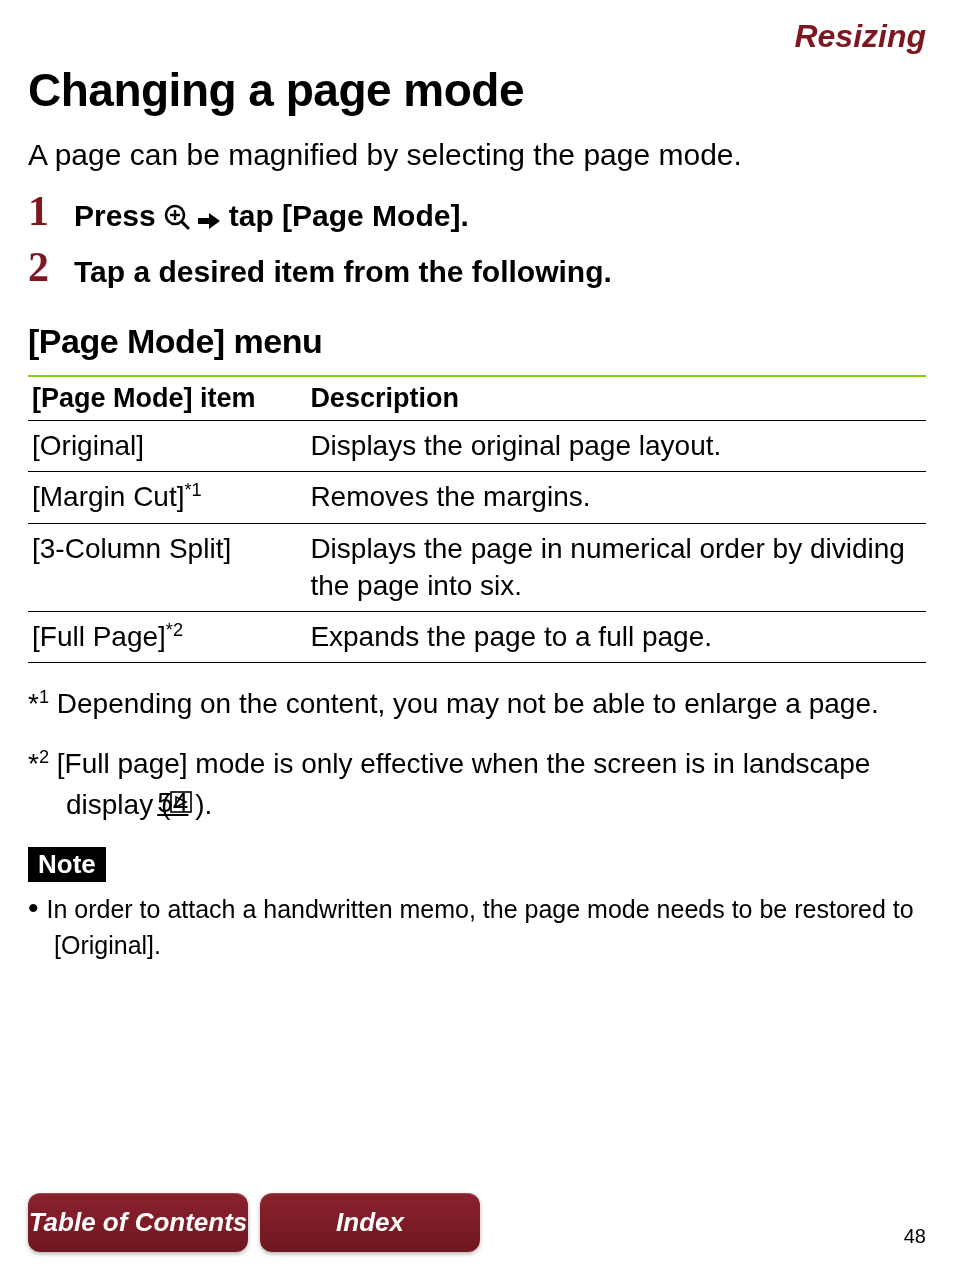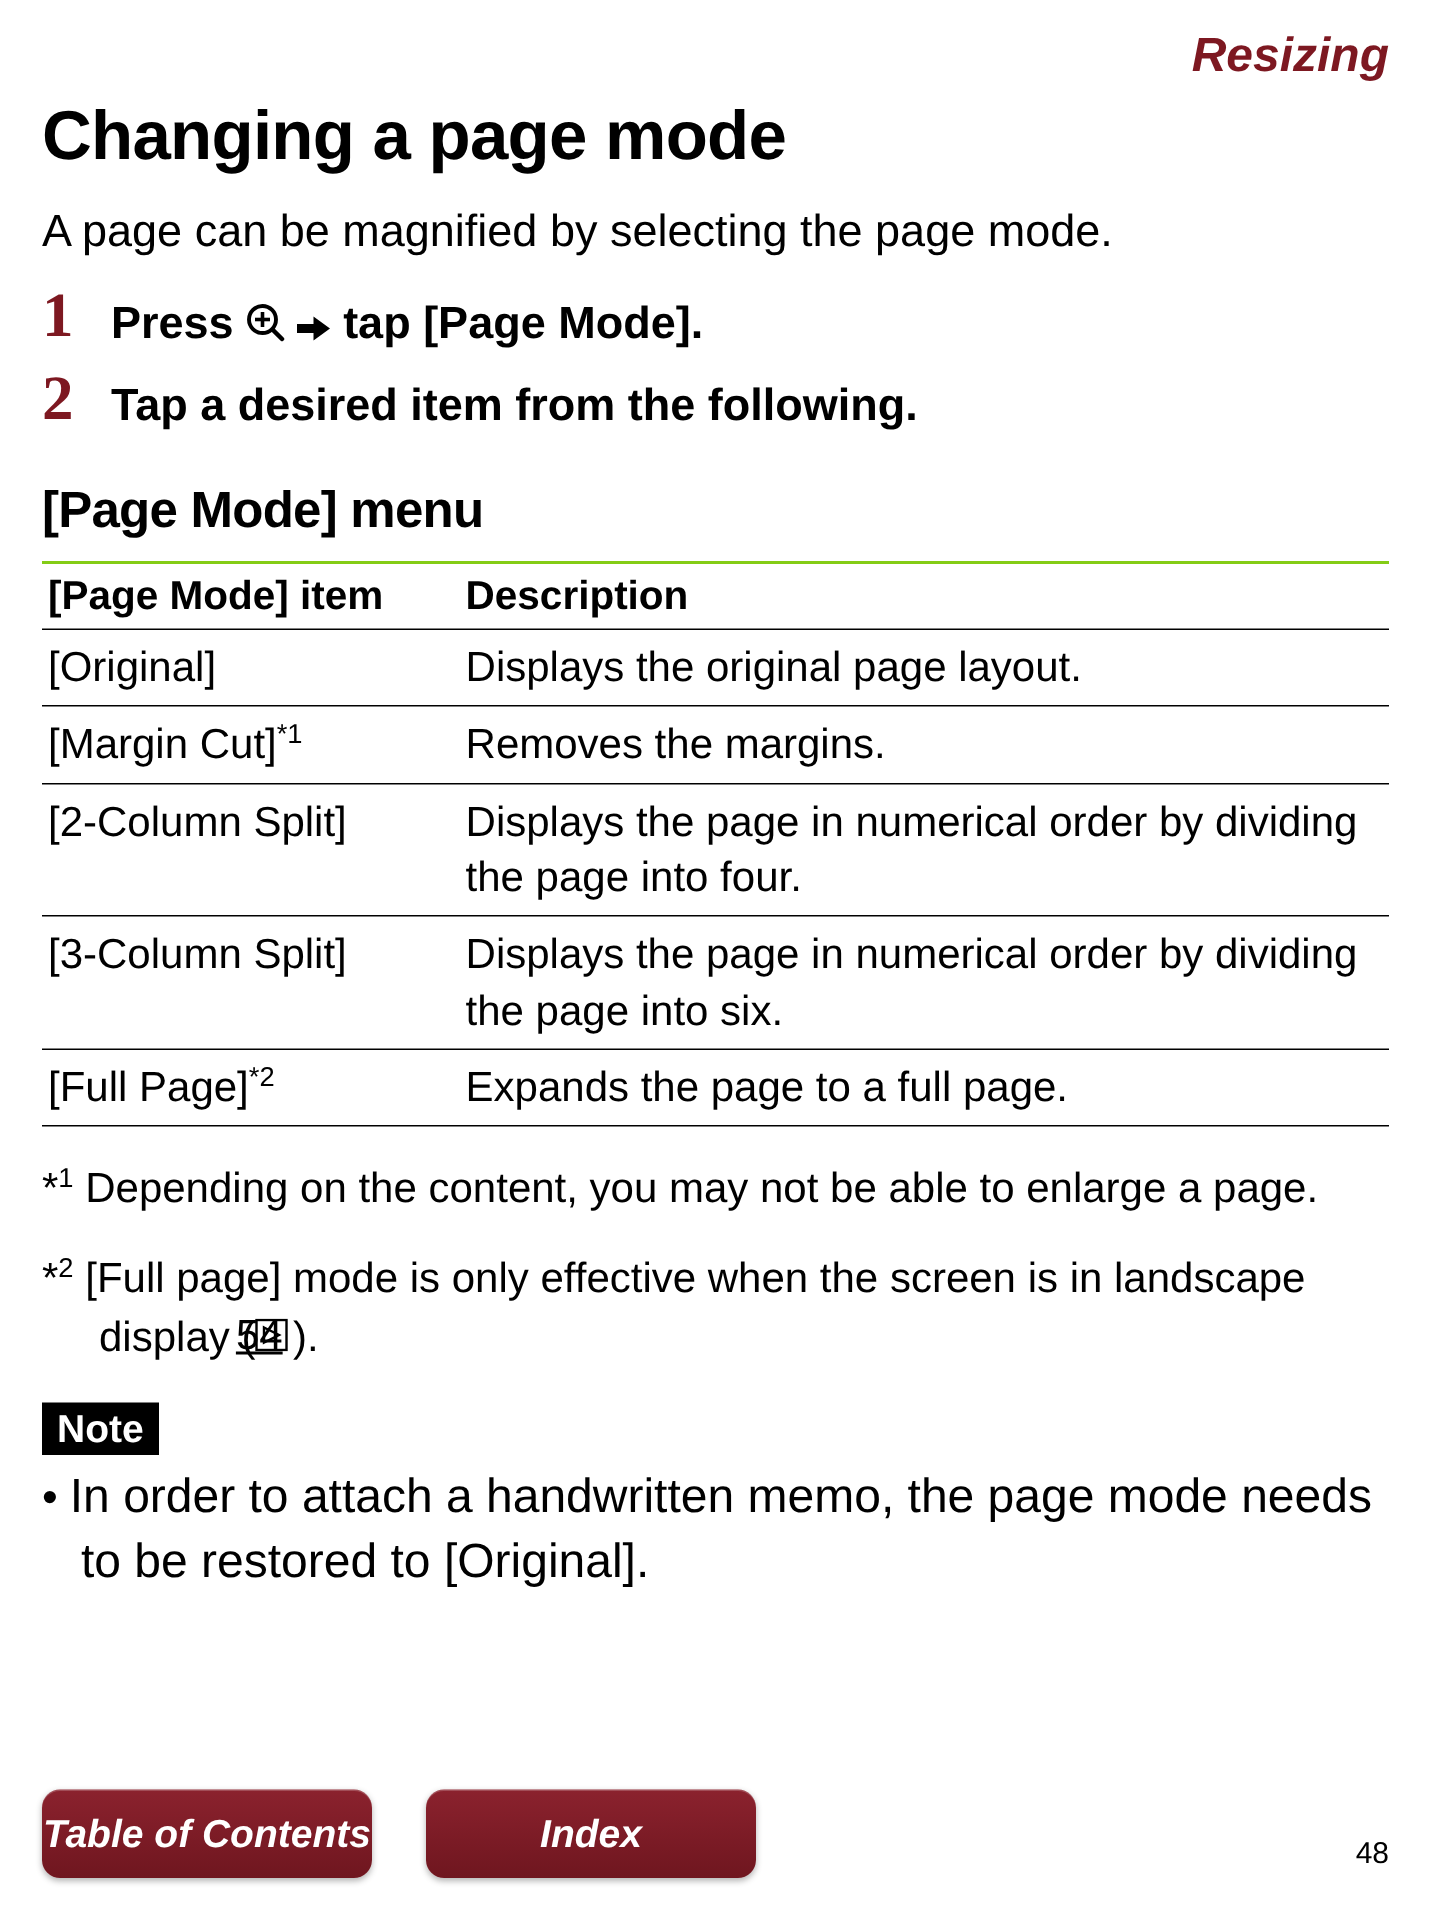--- a/index.html
+++ b/index.html
@@ -105,21 +105,21 @@
     display: inline-block;
     background: #000;
     color: #fff;
     font-weight: 700;
     font-size: 26px;
     padding: 2px 10px;
     margin-top: 24px;
     text-align: right;
   }
   .note-bullet {
-    font-size: 32px;
+    font-size: 25px;
     line-height: 1.35;
     margin: 6px 0 0 0;
     padding-left: 26px;
     text-indent: -26px;
   }
   .note-bullet::before {
     content: "\2022";
     font-size: 30px;
     padding-right: 8px;
   }
@@ -134,21 +134,21 @@
   .nav-btn {
     background: linear-gradient(#8b222e, #6f161f);
     color: #fff;
     font-style: italic;
     font-weight: 700;
     font-size: 26px;
     border-radius: 12px;
     padding: 14px 0;
     width: 220px;
     text-align: center;
-    margin-right: 36px;
+    margin-right: 12px;
     box-shadow: 0 2px 4px rgba(0,0,0,0.3), inset 0 1px 0 rgba(255,255,255,0.2);
     cursor: pointer;
     font-stretch: condensed;
   }
   .page-num {
     margin-left: auto;
     font-size: 20px;
     padding-bottom: 4px;
   }
   svg.inline-icon { vertical-align: -3px; }
@@ -196,24 +196,20 @@
   <tbody>
     <tr>
       <td><span>[Original]</span><span class="sup"></span></td>
       <td>Displays the original page layout.</td>
     </tr>
     <tr>
       <td><span>[Margin Cut]</span><span class="sup">*1</span></td>
       <td>Removes the margins.</td>
     </tr>
     <tr>
-      <td><span>[2-Column Split]</span><span class="sup"></span></td>
-      <td>Displays the page in numerical order by dividing the page into four.</td>
-    </tr>
-    <tr>
       <td><span>[3-Column Split]</span><span class="sup"></span></td>
       <td>Displays the page in numerical order by dividing the page into six.</td>
     </tr>
     <tr>
       <td><span>[Full Page]</span><span class="sup">*2</span></td>
       <td>Expands the page to a full page.</td>
     </tr>
   </tbody>
 </table>
 

